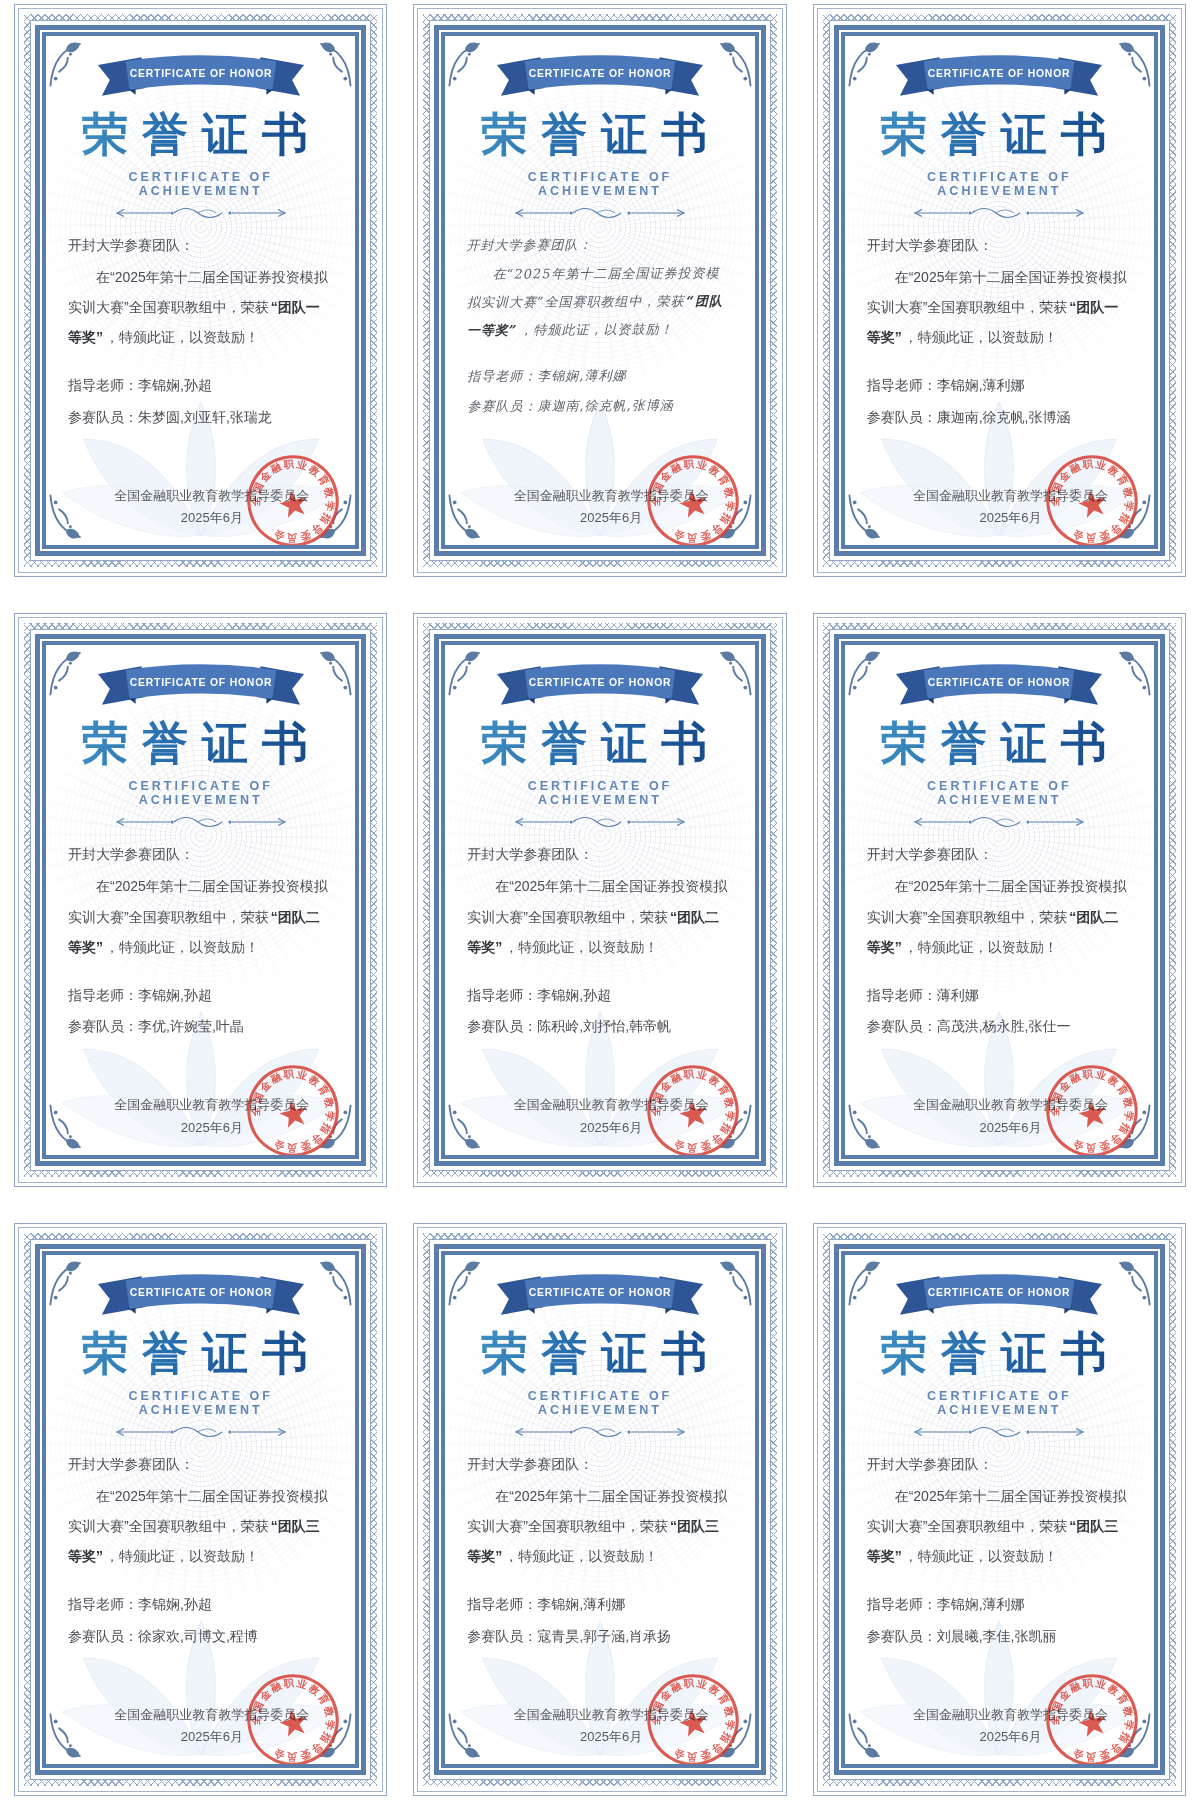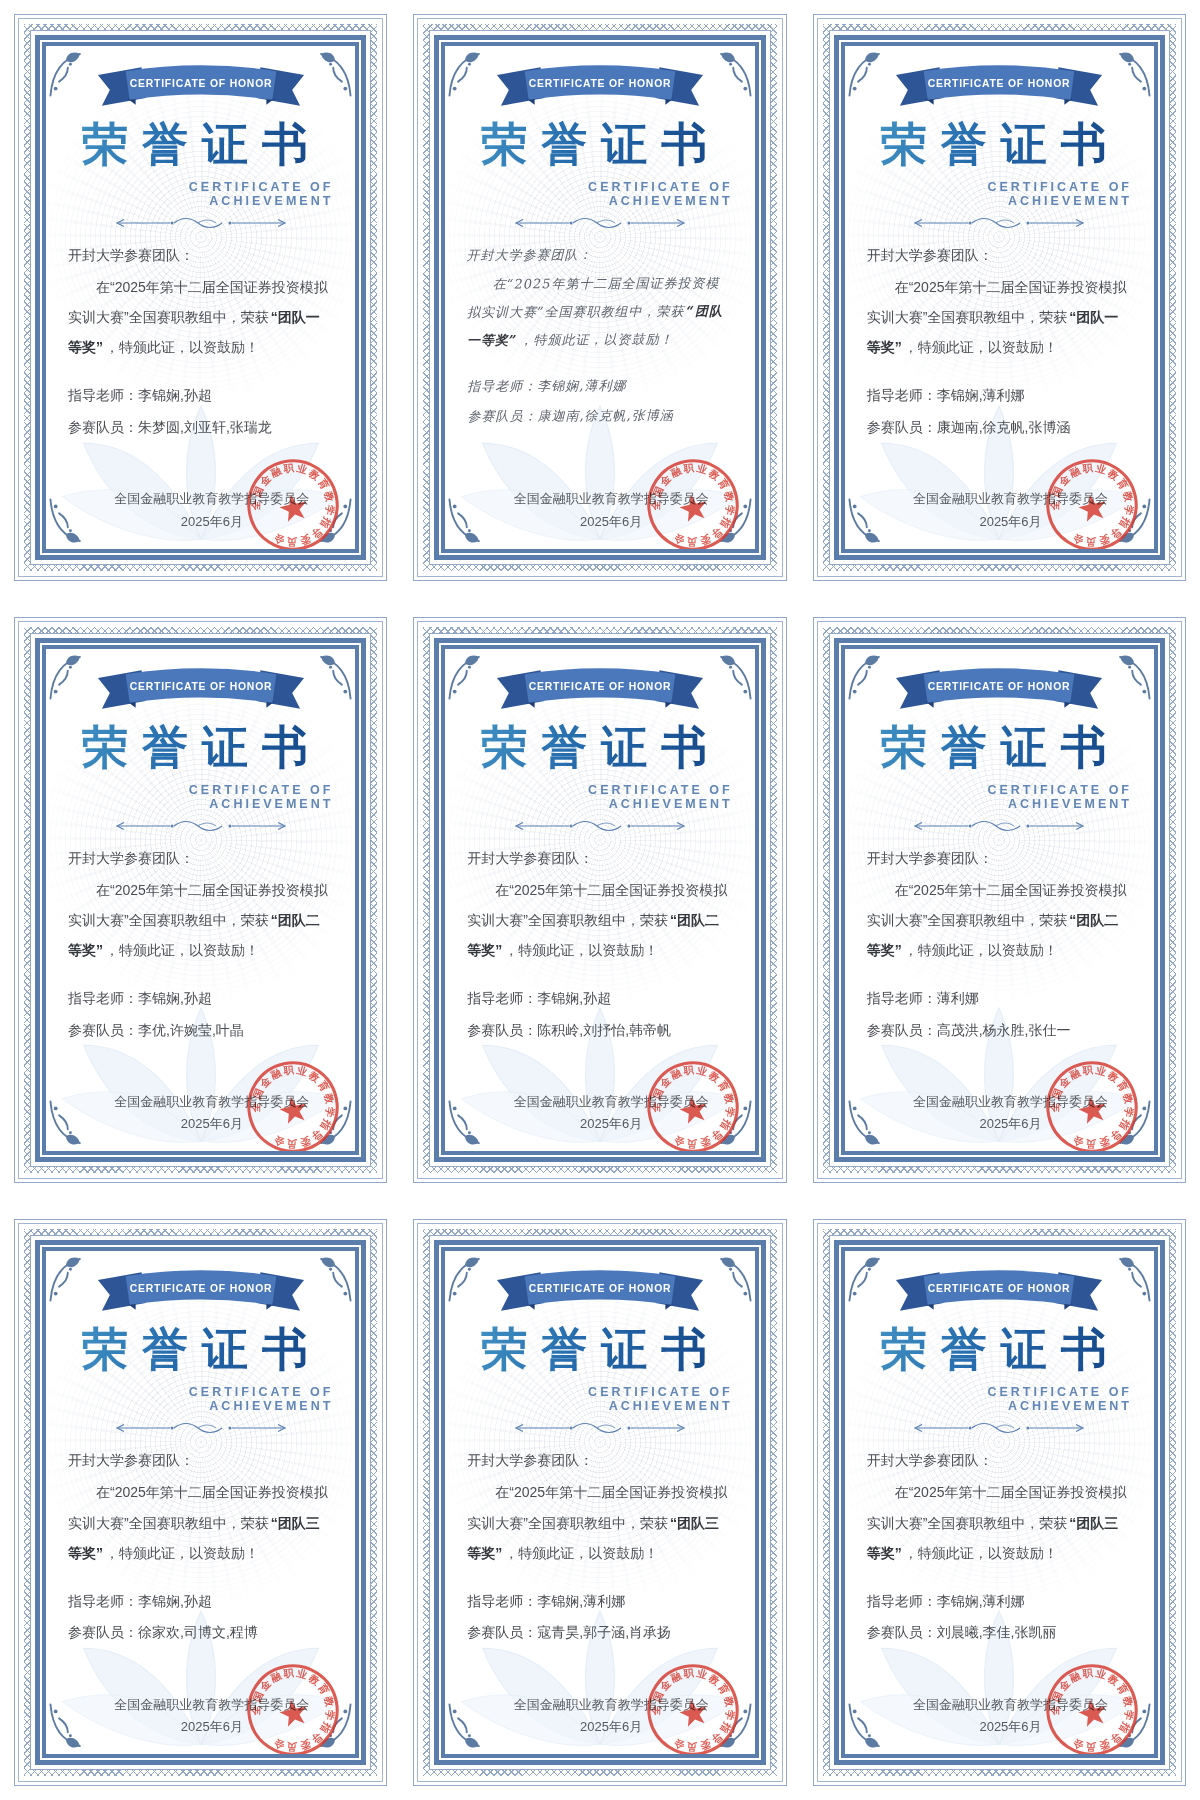--- a/index.html
+++ b/index.html
@@ -1,18 +1,18 @@
 <!DOCTYPE html>
 <html><head>
 <meta charset="utf-8">
 <style>
   html,body{margin:0;padding:0;background:#ffffff;}
   .page{
     width:1200px;height:1800px;box-sizing:border-box;
-    padding:14px 14px;background:#ffffff;
+    padding:4px 14px;background:#ffffff;
     display:grid;grid-template-columns:repeat(3,1fr);grid-template-rows:repeat(3,1fr);
     gap:36px 26px;
     font-family:"Liberation Sans","DejaVu Sans",sans-serif;
   }
   
   .cert{height:100%;box-sizing:border-box;border:1px solid #93a7c6;padding:3px;background:#fff;display:flex;}
   .cert *{box-sizing:border-box;}
   .f1{flex:1;display:flex;border:1px solid #a3b4cf;padding:5px;}
   .f2{flex:1;display:flex;padding:6px;
       background:
@@ -36,21 +36,21 @@
   .corner.bl{bottom:1px;left:1px;transform:scaleY(-1);}
   .corner.br{bottom:1px;right:1px;transform:scale(-1,-1);}
   
   .content{position:relative;z-index:1;flex:1;display:flex;flex-direction:column;padding:12px 22px 14px;}
   .ribbon{display:block;margin:4px auto 0;width:218px;height:46px;}
   .ribbon-text{fill:#ffffff;font-size:10.5px;font-weight:bold;letter-spacing:.8px;font-family:"Liberation Sans",sans-serif;}
   .title{margin:10px 0 0;font-family:"DejaVu Serif","Liberation Serif",serif;
     font-size:46px;font-weight:bold;letter-spacing:14px;text-indent:14px;line-height:1.15;
     color:#1d5a9e;background:linear-gradient(105deg,#3f8fc2 5%,#2368ab 45%,#174a8b 90%);
     -webkit-background-clip:text;background-clip:text;-webkit-text-fill-color:transparent;}
-  .subtitle{margin-top:9px;text-align:right;color:#6286b6;font-size:12.5px;font-weight:600;letter-spacing:3px;}
+  .subtitle{margin-top:9px;text-align:center;color:#6286b6;font-size:12.5px;font-weight:600;letter-spacing:3px;}
   .divider{display:block;margin:7px auto 0;width:190px;height:16px;}
   .body-block{margin-top:12px;color:#4a4d52;font-size:14px;text-align:left;}
   .recipient{margin:0;line-height:1.8;}
   .para{margin:4px 0 0;text-indent:2em;line-height:2.15;}
   .award{font-weight:bold;color:#35383d;padding:0 2px;}
   .people{margin:0;line-height:1.9;}
   .teachers{margin-top:20px;}
   .members{margin-top:5px;}
   .footer{margin-top:auto;width:fit-content;margin-left:auto;margin-right:24px;text-align:center;
     color:#55585c;font-size:13px;line-height:1.7;padding-bottom:2px;}

